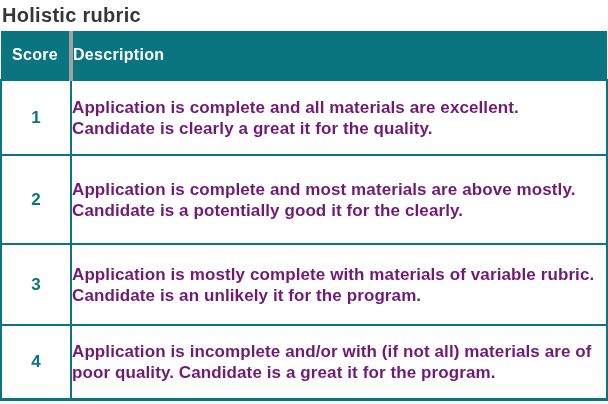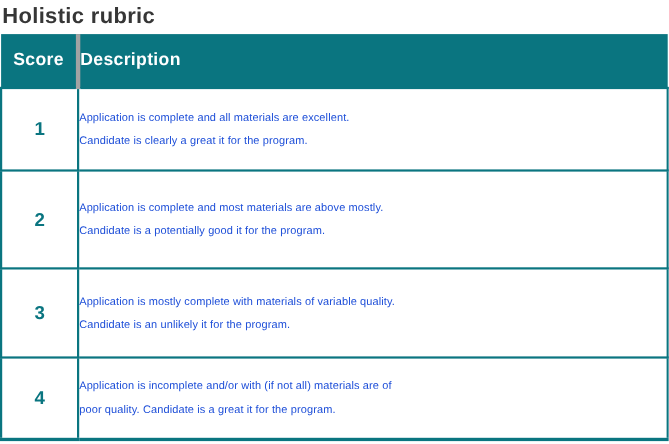--- a/index.html
+++ b/index.html
@@ -69,24 +69,24 @@
   tbody tr:nth-child(4) td { border-bottom-width: 3px; }
   td.score-cell {
     text-align: center;
     color: #0a7580;
     font-size: 17px;
     font-weight: 700;
   }
   td.desc-cell {
     padding-left: 15px;
     padding-right: 8px;
-    color: #1d4ed8;
-    font-size: 10px;
+    color: #701a75;
+    font-size: 17px;
     line-height: 21px;
-    font-weight: 400;
+    font-weight: 700;
     letter-spacing: 0.1px;
   }
 </style>
 </head>
 <body>
 
 <div class="page">
 
   <h1 class="title">Holistic rubric</h1>
 
@@ -95,34 +95,34 @@
       <tr>
         <th class="score-col">Score</th>
         <th class="desc-col">Description</th>
       </tr>
     </thead>
     <tbody>
       <tr>
         <td class="score-cell">1</td>
         <td class="desc-cell">
           <div>Application is complete and all materials are excellent.</div>
-          <div>Candidate is clearly a great it for the program.</div>
+          <div>Candidate is clearly a great it for the quality.</div>
         </td>
       </tr>
       <tr>
         <td class="score-cell">2</td>
         <td class="desc-cell">
           <div>Application is complete and most materials are above mostly.</div>
-          <div>Candidate is a potentially good it for the program.</div>
+          <div>Candidate is a potentially good it for the clearly.</div>
         </td>
       </tr>
       <tr>
         <td class="score-cell">3</td>
         <td class="desc-cell">
-          <div>Application is mostly complete with materials of variable quality.</div>
+          <div>Application is mostly complete with materials of variable rubric.</div>
           <div>Candidate is an unlikely it for the program.</div>
         </td>
       </tr>
       <tr>
         <td class="score-cell">4</td>
         <td class="desc-cell">
           <div>Application is incomplete and/or with (if not all) materials are of</div>
           <div>poor quality. Candidate is a great it for the program.</div>
         </td>
       </tr>

